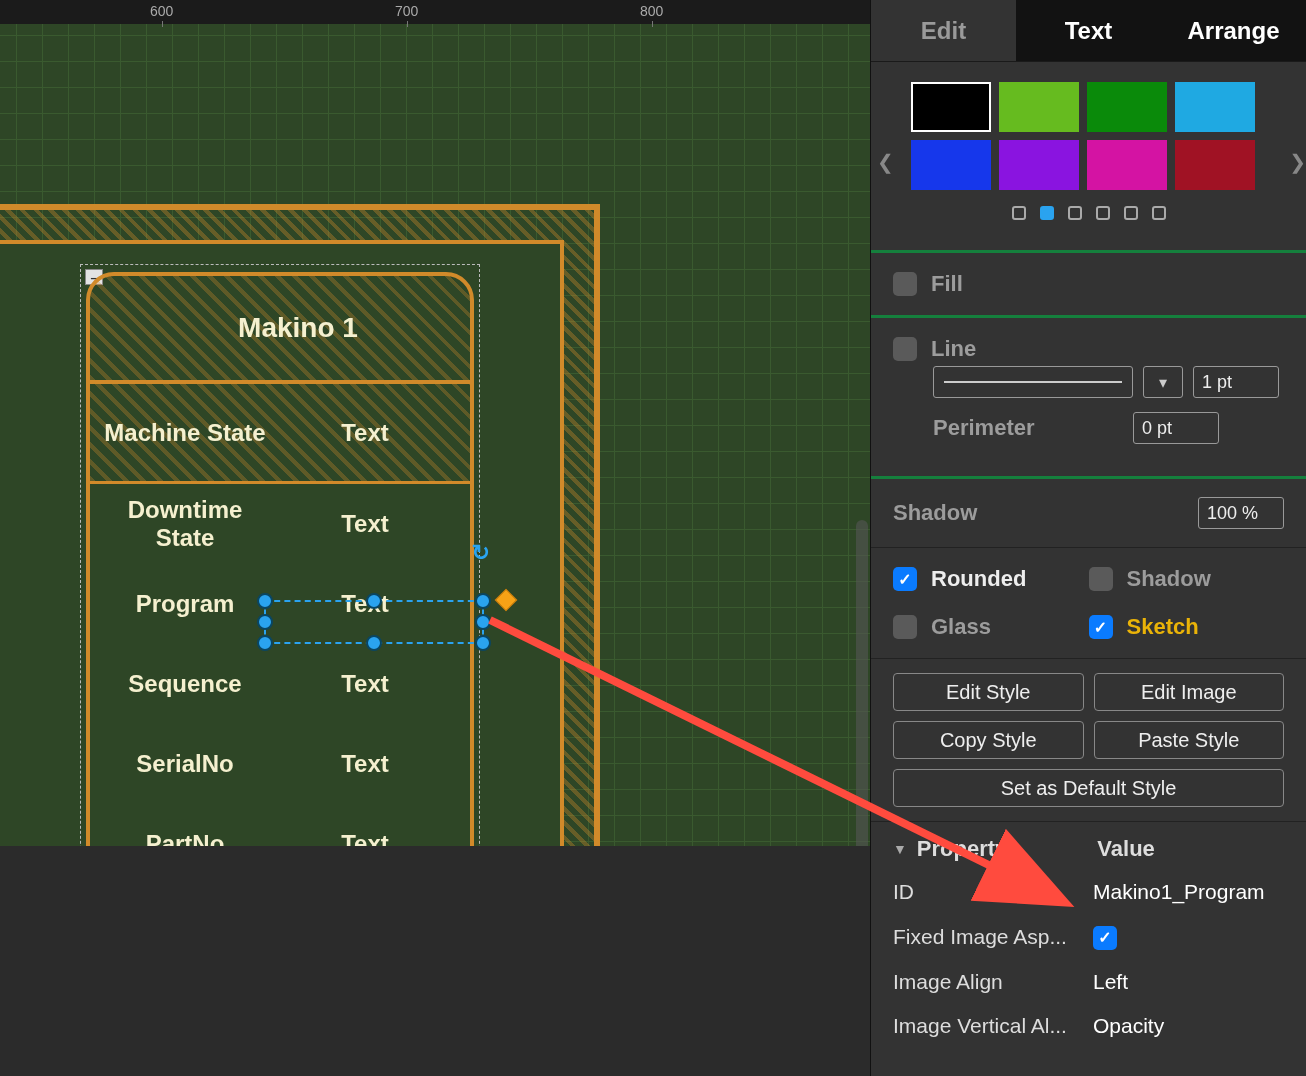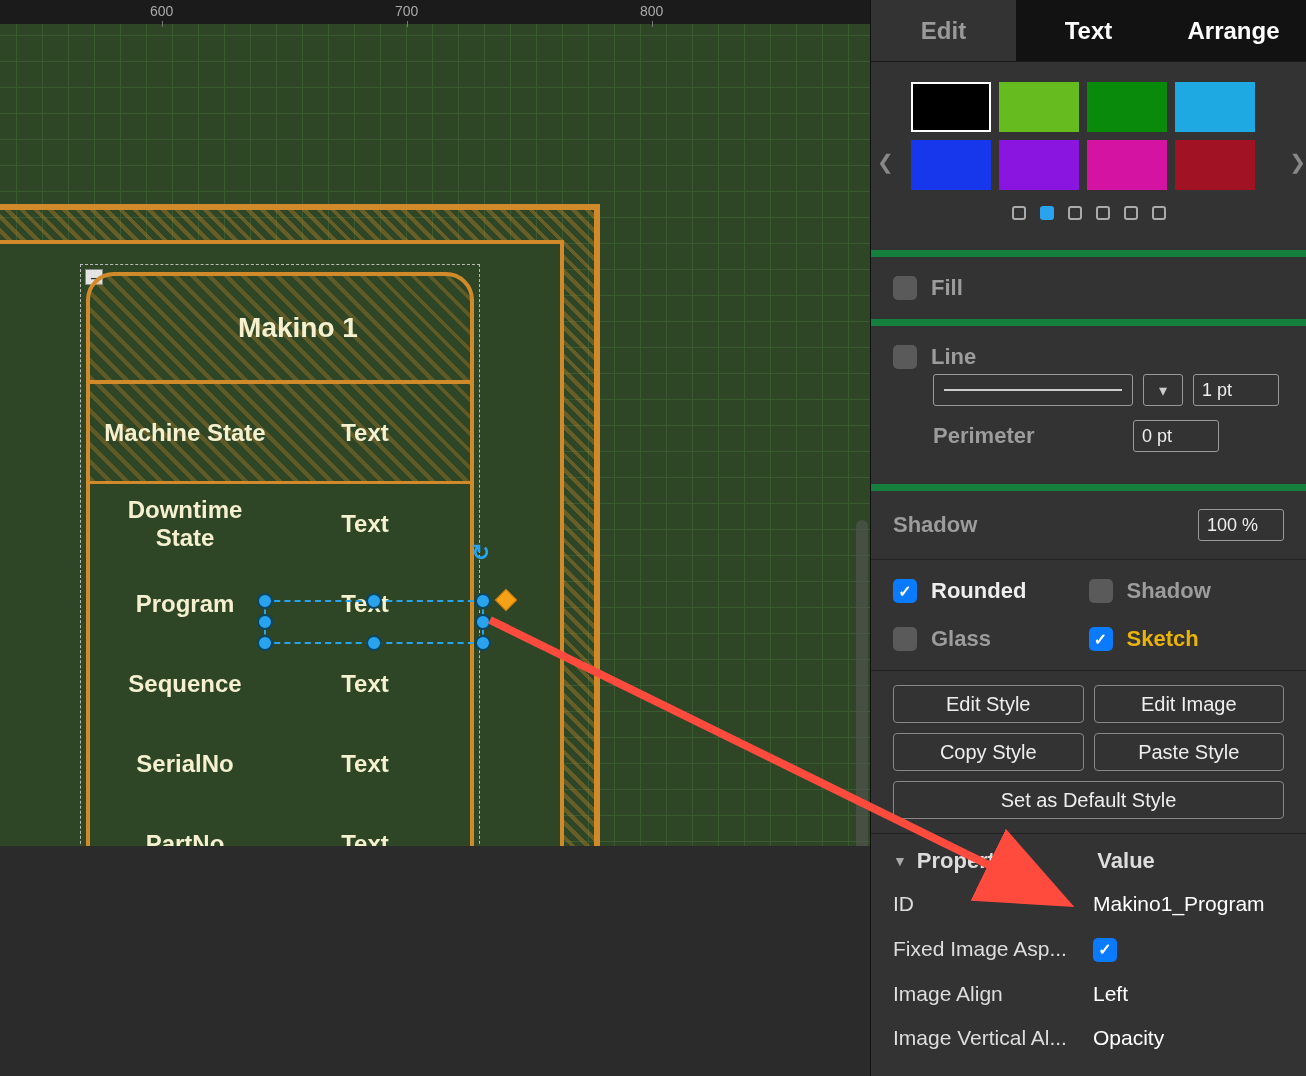--- a/index.html
+++ b/index.html
@@ -213,21 +213,21 @@
     grid-auto-rows: 50px;
     gap: 8px;
   }
   .swatch { border: 2px solid transparent; cursor: pointer; }
   .swatch.sel { border-color: #fff; }
   .dots { display: flex; gap: 14px; justify-content: center; padding: 16px 0 20px 0; }
   .dot { width: 14px; height: 14px; border: 2px solid #aaa; border-radius: 3px; }
   .dot.filled { background: #2aa3ef; border-color: #2aa3ef; }
 
   .section {
-    border-top: 7px solid #15803d;
+    border-top: 3px solid #15803d;
     padding: 18px 22px;
   }
   .check-row {
     display: flex; align-items: center; gap: 14px;
     font-size: 22px; color: #9c9c9c; font-weight: 600;
     margin-bottom: 3px;
   }
   .check-row.nomargin { margin-bottom: 0; }
   .chk {
     width: 24px; height: 24px; border-radius: 5px;

